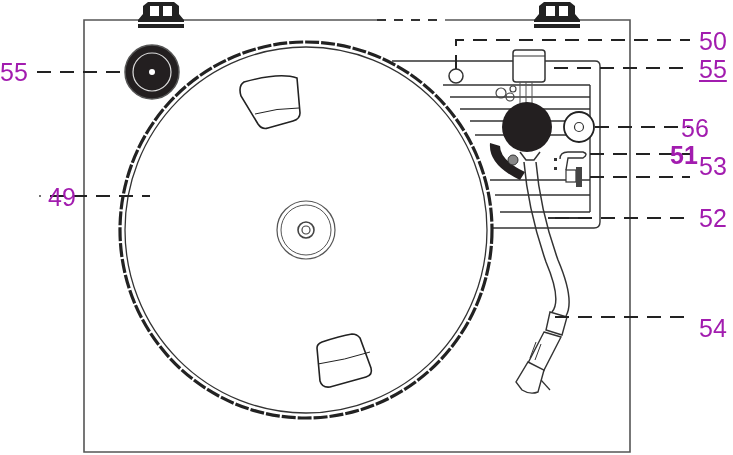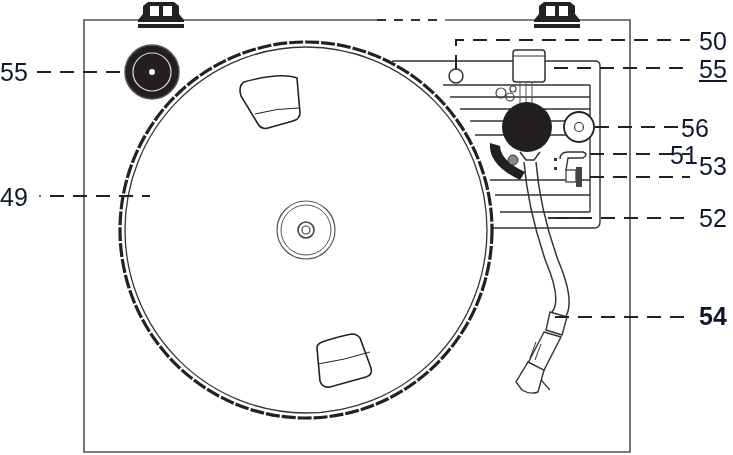--- a/index.html
+++ b/index.html
@@ -1,18 +1,18 @@
 <!DOCTYPE html>
 <html><head>
 <meta charset="utf-8">
 <style>
   html, body { margin: 0; padding: 0; background: #ffffff; }
   body { width: 733px; height: 455px; position: relative; overflow: hidden; font-family: "Liberation Sans", sans-serif; }
   svg { position: absolute; left: 0; top: 0; }
-  .label { position: absolute; font-size: 25px; color: #0f172a; line-height: 1; }
+  .label { position: absolute; font-size: 25px; color: #a21caf; line-height: 1; }
 </style>
 </head>
 <body>
 
 <svg width="733" height="455" viewBox="0 0 733 455" xmlns="http://www.w3.org/2000/svg">
 
   <rect x="84" y="20" width="166" height="0" fill="none"></rect>
   <path d="M84 20 L630 20 L630 452 L84 452 Z" fill="none" stroke="#555" stroke-width="1.6"></path>
 
   <line x1="377" y1="20" x2="445" y2="20" stroke="#fff" stroke-width="2.5"></line>
@@ -125,20 +125,20 @@
     <line x1="595" y1="127" x2="690" y2="127"></line>
     <line x1="590" y1="154" x2="690" y2="154"></line>
     <line x1="590" y1="177" x2="690" y2="177"></line>
     <line x1="555" y1="218" x2="690" y2="218"></line>
     <line x1="555" y1="317" x2="690" y2="317"></line>
   </g>
   <circle cx="40" cy="196" r="1" fill="#444"></circle>
 </svg>
 
 <div class="label" style="left:0px; top:60px;">55</div>
-<div class="label" style="left:0px; top:185px;">49</div>
+<div class="label" style="left:0px; top:185px;padding-left:48px;">49</div>
 <div class="label" style="left:699px; top:29px;">50</div>
 <div class="label" style="left:699px; top:57px;text-decoration:underline;">55</div>
 <div class="label" style="left:681px; top:116px;">56</div>
-<div class="label" style="left:670px; top:143px;">51</div>
+<div class="label" style="left:670px; top:143px;font-weight:bold;">51</div>
 <div class="label" style="left:699px; top:154px;">53</div>
 <div class="label" style="left:699px; top:206px;">52</div>
-<div class="label" style="left:699px; top:304px;font-weight:bold;">54</div>
+<div class="label" style="left:699px; top:316px;">54</div>
 
 </body></html>

